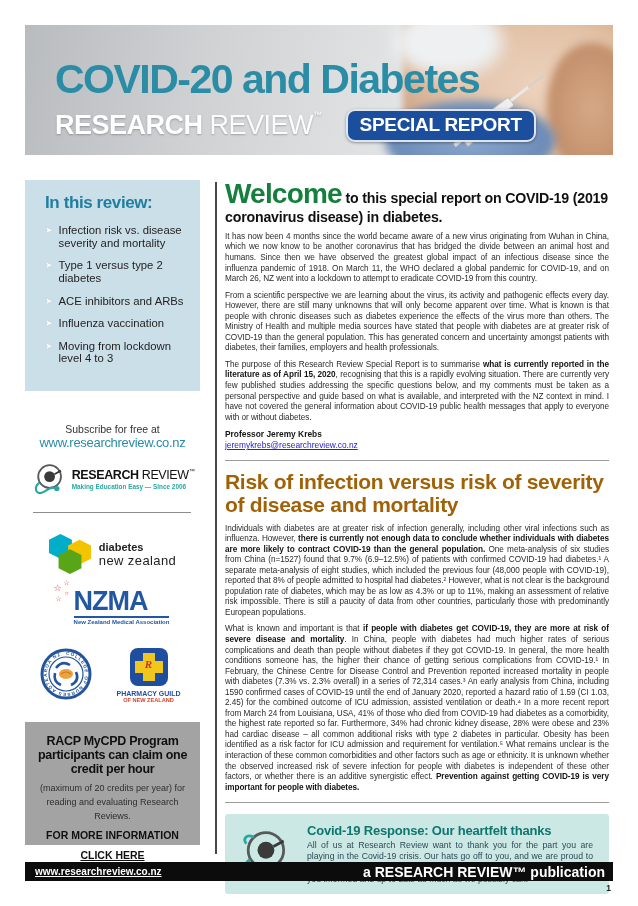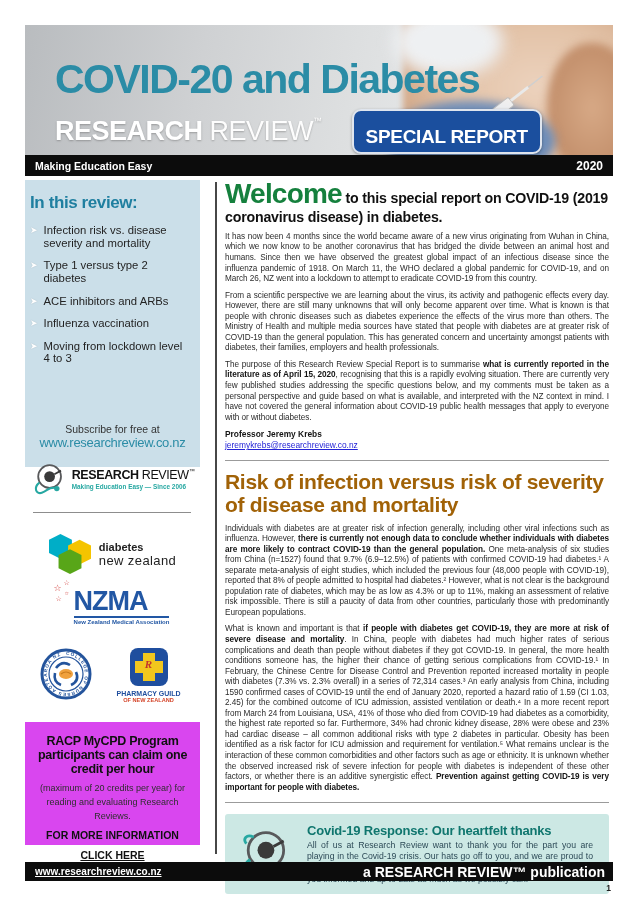--- a/index.html
+++ b/index.html
@@ -20,33 +20,33 @@
   .photo .hand{position:absolute;right:-24px;top:18px;width:90px;height:130px;border-radius:48%;
                background:radial-gradient(#d7a986,#b9835f);filter:blur(4px);}
   .photo svg{position:absolute;left:40px;top:40px;}
   .title-block{position:absolute;left:30px;top:34px;width:560px;}
   .covid-title{font-size:41px;font-weight:bold;letter-spacing:-1.5px;color:#2b8ca6;line-height:1;}
   .brand-row{display:flex;align-items:center;margin-top:9px;}
   .brand{font-size:27px;letter-spacing:-0.5px;color:#ffffff;text-shadow:0 1px 2px rgba(90,90,90,.45);white-space:nowrap;}
   .brand .bd{font-weight:bold;}
   .brand .lt{font-weight:normal;opacity:.96;}
   .brand .tm{font-size:9px;vertical-align:top;}
-  .badge{margin-left:30px;background:#1b4f9e;border:2px solid #dfe5ee;border-radius:9px;
-         color:#fff;font-weight:bold;font-size:19px;letter-spacing:-0.3px;padding:15px 12px 4px;white-space:nowrap;
+  .badge{margin-left:24px;background:#1b4f9e;border:2px solid #dfe5ee;border-radius:9px;
+         color:#fff;font-weight:bold;font-size:19px;letter-spacing:-0.3px;padding:3px 12px 4px;white-space:nowrap;
          box-shadow:0 1px 3px rgba(0,0,0,.35);}
 
   .topbar{position:absolute;left:25px;top:155px;width:588px;height:21px;background:#0c0c0c;color:#fff;
           display:flex;align-items:center;justify-content:space-between;box-sizing:border-box;padding:0 10px;}
   .topbar .tl{font-size:10.5px;font-weight:bold;}
   .topbar .yr{font-size:12px;font-weight:bold;}
 
   
   .sidebar{position:absolute;left:25px;top:180px;width:175px;height:682px;}
-  .review-box{position:absolute;left:0;top:0;width:175px;height:287px;background:#cbdfe9;box-sizing:border-box;
-              padding:13px 10px 10px 5px;}
+  .review-box{position:absolute;left:0;top:0;width:175px;height:211px;background:#cbdfe9;box-sizing:border-box;
+              padding:13px 10px 10px 20px;}
   .review-title{color:#1f7fa0;font-size:17px;font-weight:bold;letter-spacing:-0.4px;margin-bottom:11px;}
   .review-item{display:flex;margin-bottom:10px;font-size:11.3px;line-height:1.12;color:#232323;}
   .arrow{color:#ffffff;font-size:9px;margin:1px 6px 0 0;flex:0 0 auto;text-shadow:0 0 1px rgba(120,140,150,.6);}
   .subscribe{position:absolute;left:0;top:243px;width:175px;text-align:center;}
   .subscribe .s1{font-size:10.5px;color:#333;}
   .subscribe .s2{font-size:13px;color:#2b8ca6;letter-spacing:-0.3px;}
   .subscribe a{color:#2b8ca6;text-decoration:none;}
   .rr-logo{position:absolute;left:0;top:281px;width:175px;display:flex;align-items:center;justify-content:center;gap:5px;}
   .rr-text .nm{font-size:12.5px;letter-spacing:-0.4px;color:#111;white-space:nowrap;}
   .rr-text .nm .bd{font-weight:bold;}
@@ -64,21 +64,21 @@
   .guild-row{position:absolute;left:0;top:468px;width:175px;display:flex;align-items:flex-start;justify-content:center;gap:20px;}
   .pguild{width:74px;text-align:center;}
   .pg-square{position:relative;width:38px;height:38px;border-radius:8px;background:#1f4e9e;margin:0 auto 4px;}
   .pg-square .barv{position:absolute;left:13px;top:5px;width:12px;height:28px;background:#f2c71d;}
   .pg-square .barh{position:absolute;left:5px;top:13px;width:28px;height:12px;background:#f2c71d;}
   .pg-square .rx{position:absolute;left:0;top:10px;width:38px;text-align:center;
                  font-family:"Liberation Serif","DejaVu Serif",serif;font-style:italic;font-weight:bold;
                  font-size:11px;color:#c4352c;}
   .pg-l1{font-size:7px;font-weight:bold;color:#1f4e9e;white-space:nowrap;}
   .pg-l2{font-size:5.6px;font-weight:bold;color:#d4452a;white-space:nowrap;}
-  .racp-box{position:absolute;left:0;top:542px;width:175px;height:123px;background:#d946ef;box-sizing:border-box;
+  .racp-box{position:absolute;left:0;top:542px;width:175px;height:123px;background:#a3a3a3;box-sizing:border-box;
             padding:12px 8px 0;text-align:center;}
   .racp-bold{font-size:12.5px;font-weight:bold;color:#101010;line-height:1.12;letter-spacing:-0.3px;}
   .racp-detail{font-size:9px;color:#2e2e2e;line-height:1.55;margin:6px 4px 5px;}
   .racp-info{font-size:10.5px;font-weight:bold;color:#101010;margin-bottom:4px;}
   .racp-click a{font-size:10.5px;font-weight:bold;color:#101010;text-decoration:underline;}
 
   
   .vrule{position:absolute;left:215px;top:182px;width:2px;height:672px;background:#474747;}
   .main{position:absolute;left:225px;top:180px;width:384px;}
   .welcome-h{line-height:1.02;margin-bottom:7px;color:#101010;}
@@ -126,24 +126,20 @@
     </div>
     <div class="title-block">
       <div class="covid-title">COVID-20 and Diabetes</div>
       <div class="brand-row">
         <div class="brand"><span class="bd">RESEARCH</span> <span class="lt">REVIEW</span><span class="tm">™</span></div>
         <div class="badge">SPECIAL REPORT</div>
       </div>
     </div>
   </div>
 
-  <div class="topbar">
-    <span class="tl">Making Education Easy</span>
-    <span class="yr">2020</span>
-  </div>
 
   <div class="sidebar">
 
     <div class="review-box">
       <div class="review-title">In this review:</div>
       <div class="review-item">
           <span class="arrow">➤</span>
           <span>Infection risk vs. disease severity and mortality</span>
         </div>
       <div class="review-item">

